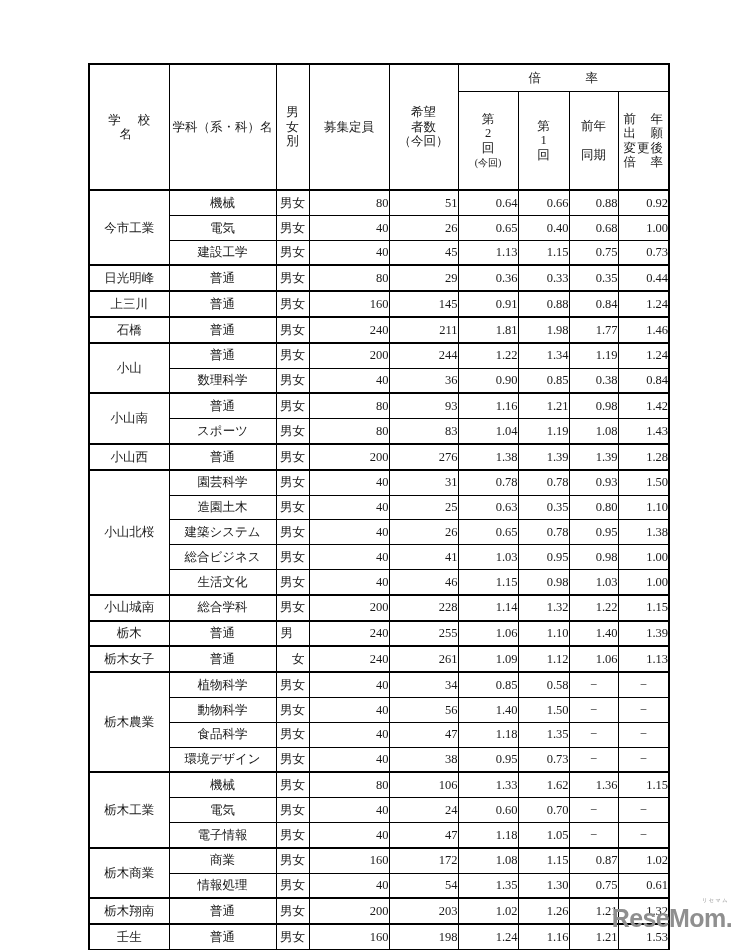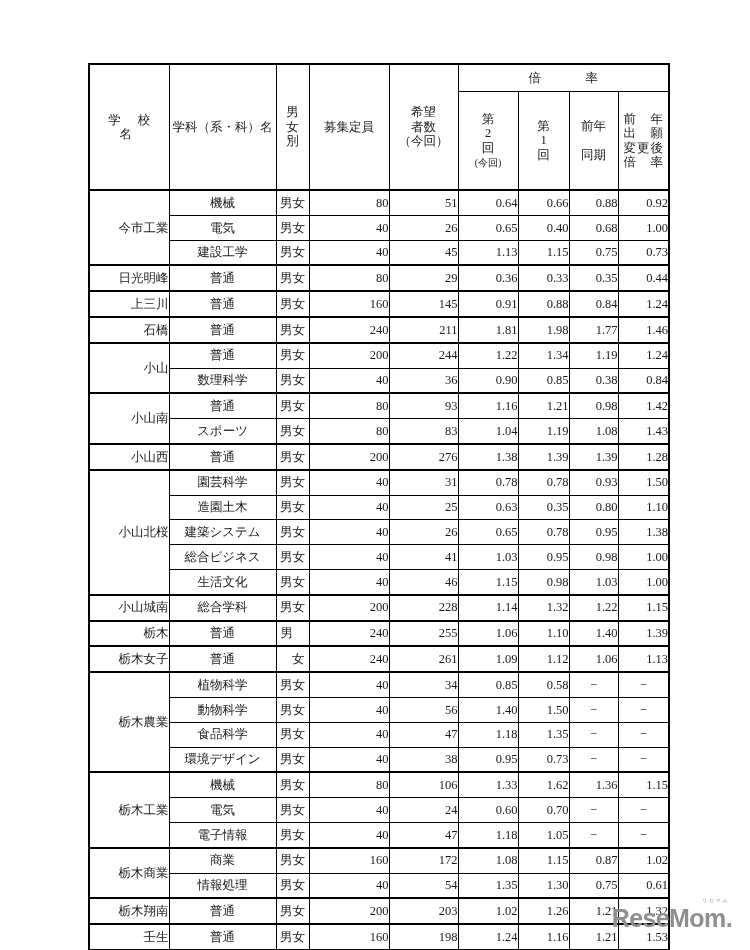--- a/index.html
+++ b/index.html
@@ -81,21 +81,21 @@
   .h-last .sp{
     display:block;
     padding:0 5px;
     text-align:justify;
     text-align-last:justify;
   }
 
   
   tbody td{height:23.8px;}
   .c-school{
-    text-align:right;
+    text-align:center;
     padding-left:5px;
     vertical-align:top;
     padding-top:3px;
     font-size:12.5px;
     white-space:nowrap;
   }
   .c-dept{
     text-align:center;
     padding-left:5px;
     font-size:12.5px;

